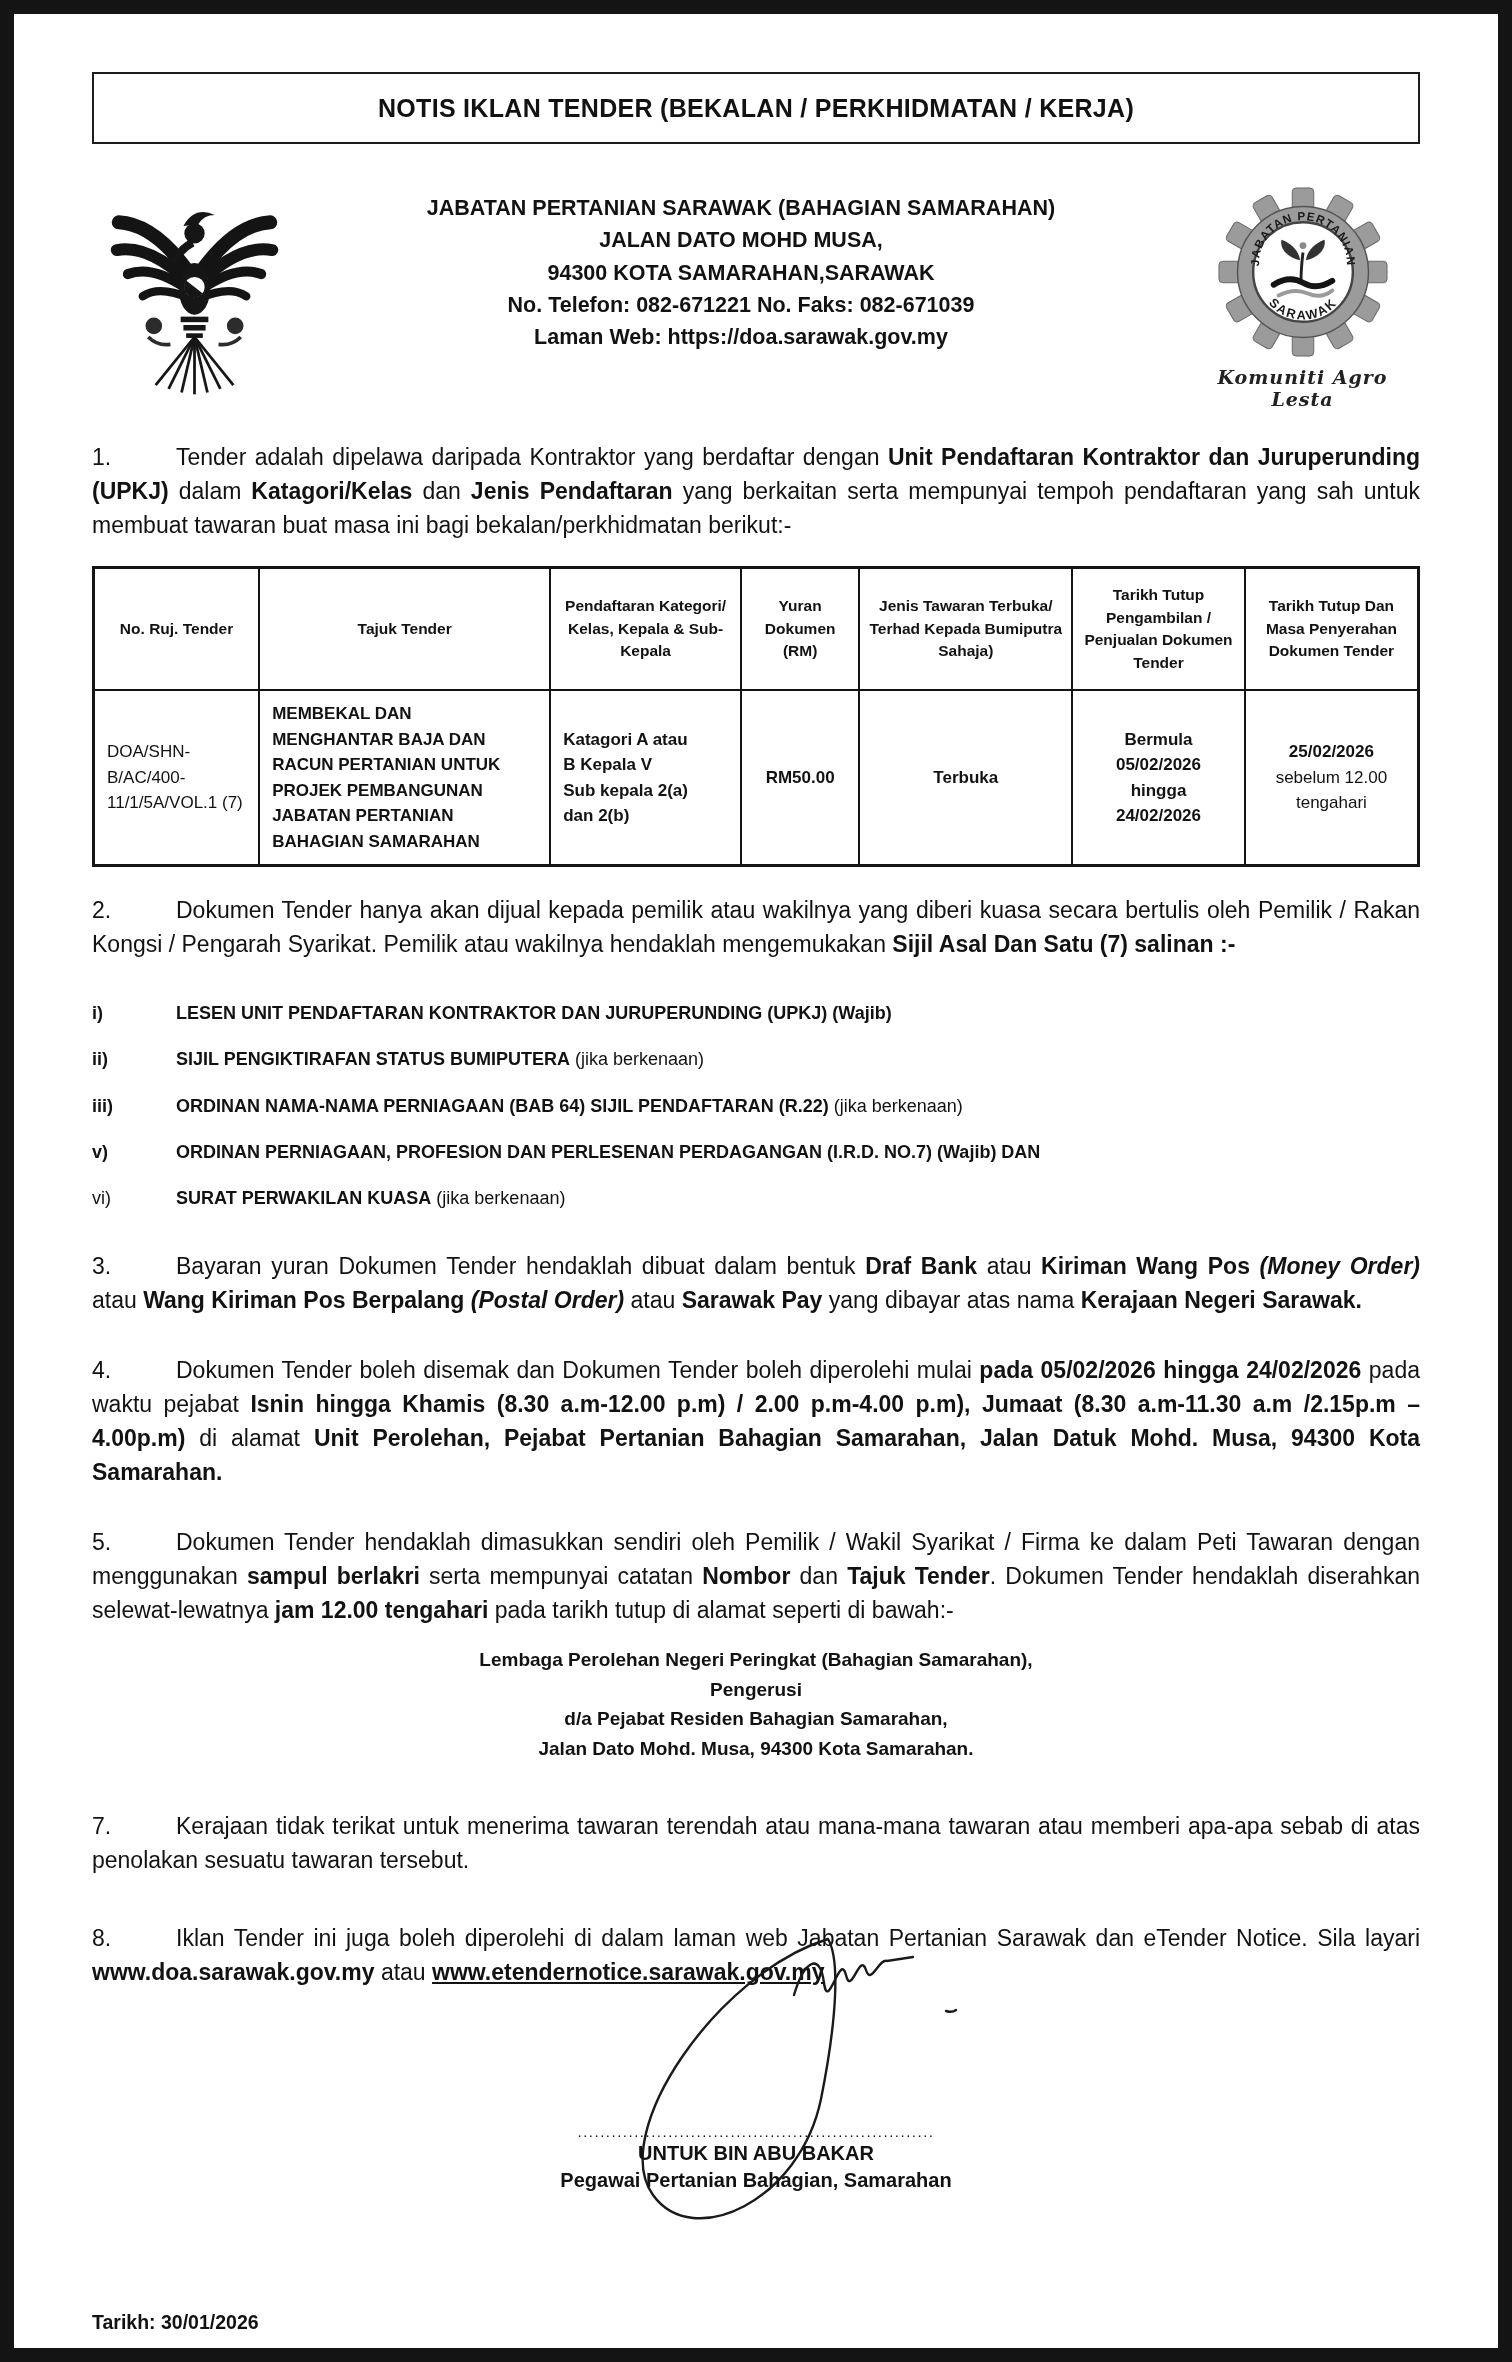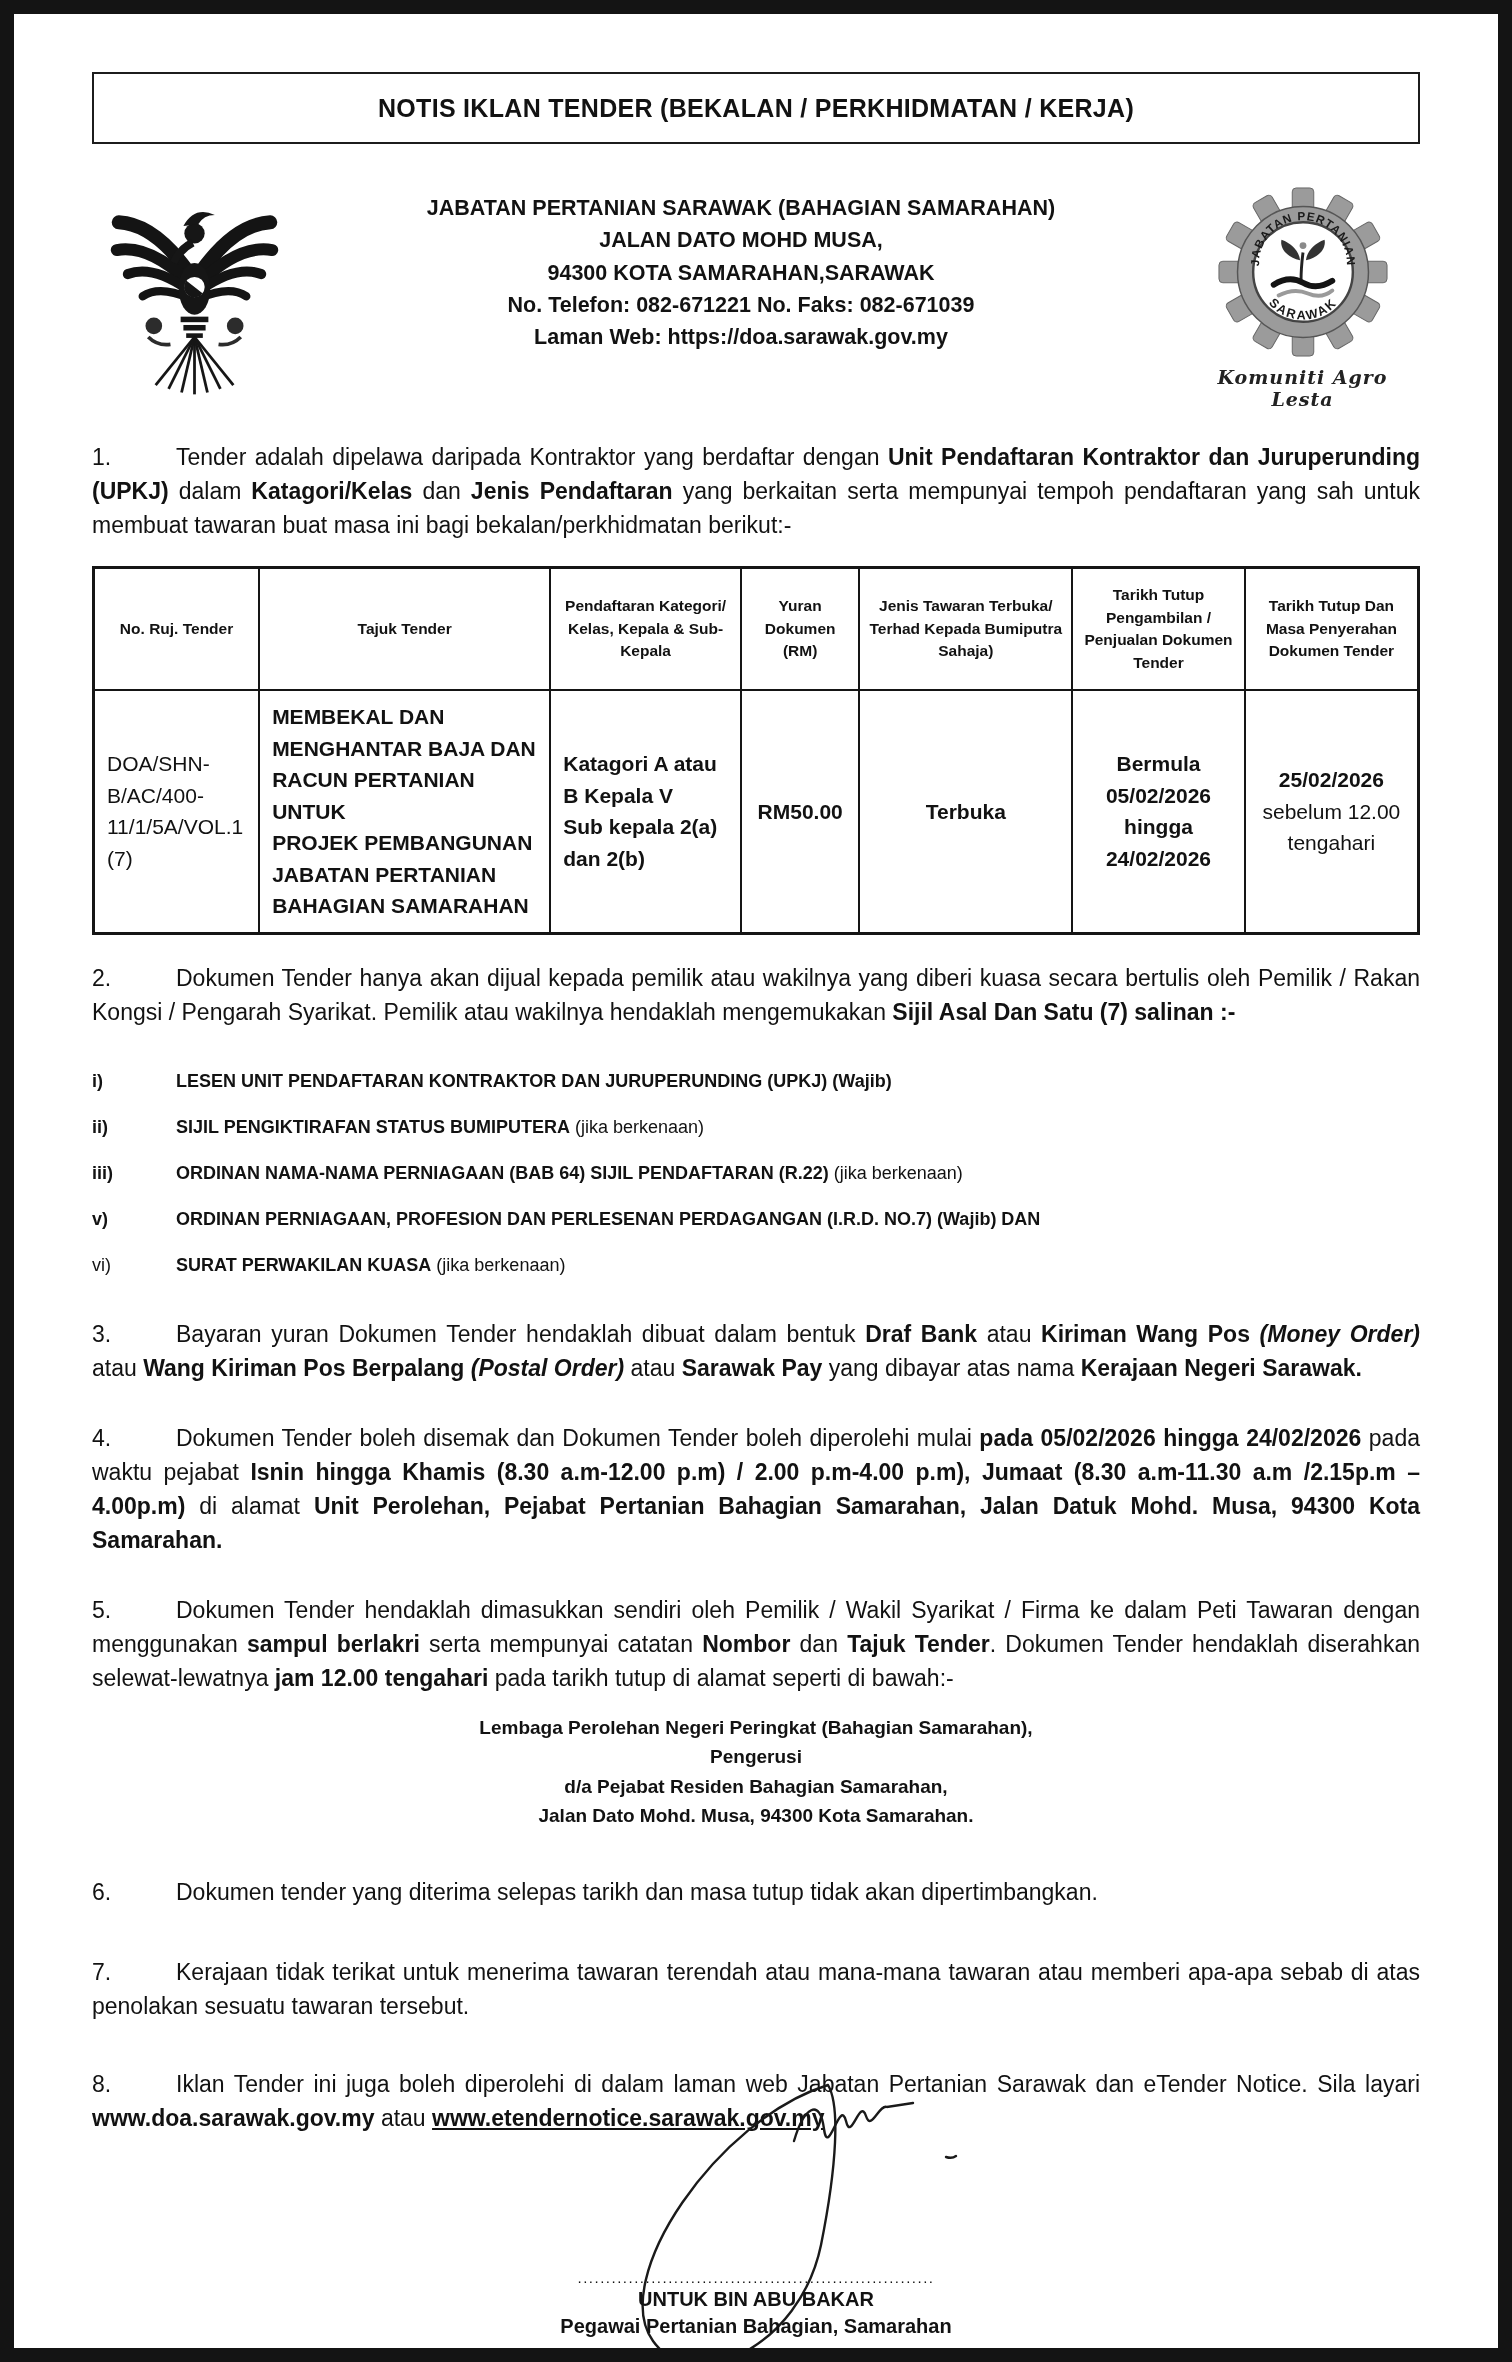--- a/index.html
+++ b/index.html
@@ -30,21 +30,21 @@
   .pnum { display:inline-block; width:84px; font-weight:normal; }
 
   
   table.tender { width:100%; border-collapse:collapse; margin-top:24px; table-layout:fixed; }
   table.tender, table.tender th, table.tender td { border:2px solid #151515; }
   table.tender { border-width:3px; }
   table.tender th {
     font-size:15.5px; font-weight:bold; text-align:center; vertical-align:middle;
     padding:10px 8px; height:100px; line-height:1.45;
   }
-  table.tender td { font-size:21px; padding:10px 12px; vertical-align:middle; height:150px; line-height:1.5; white-space:pre-line; }
+  table.tender td { font-size:17px; padding:10px 12px; vertical-align:middle; height:150px; line-height:1.5; white-space:pre-line; }
   td.c-left { text-align:left; }
   td.c-center { text-align:center; }
   td.bold { font-weight:bold; }
 
   
   .req-list { margin-top:40px; }
   .req-item { display:flex; margin-bottom:21px; font-size:18px; line-height:1.4; }
   .req-marker { width:84px; flex:0 0 84px; }
   .req-marker.mb { font-weight:bold; }
 
@@ -246,21 +246,20 @@
 
     <p class="para" style="margin-top:36px"><span class="pnum">5.</span><span><span>Dokumen Tender hendaklah dimasukkan sendiri oleh Pemilik / Wakil Syarikat / Firma ke dalam  Peti Tawaran dengan menggunakan </span><span style="font-weight: 700;">sampul berlakri</span><span> serta mempunyai catatan </span><span style="font-weight: 700;">Nombor</span><span> dan </span><span style="font-weight: 700;">Tajuk Tender</span><span>. Dokumen Tender hendaklah diserahkan selewat-lewatnya </span><span style="font-weight: 700;">jam 12.00 tengahari</span><span> pada tarikh tutup di alamat seperti di bawah:-</span></span></p>
 
     <div class="addr-block">
       <div>Lembaga Perolehan Negeri Peringkat (Bahagian Samarahan),</div>
       <div>Pengerusi</div>
       <div>d/a Pejabat Residen Bahagian Samarahan,</div>
       <div>Jalan Dato Mohd. Musa, 94300 Kota Samarahan.</div>
     </div>
 
-    <p class="para" style="margin-top:44px"><span class="pnum">6.</span><span><span>Dokumen tender yang diterima selepas tarikh dan masa tutup tidak akan dipertimbangkan.</span></span></p>
 
     <p class="para" style="margin-top:46px"><span class="pnum">7.</span><span><span>Kerajaan tidak terikat untuk menerima tawaran terendah atau mana-mana tawaran atau memberi apa-apa sebab di atas penolakan sesuatu tawaran tersebut.</span></span></p>
 
     <p class="para" style="margin-top:44px"><span class="pnum">8.</span><span><span>Iklan Tender ini juga boleh diperolehi di dalam laman web Jabatan Pertanian Sarawak dan eTender Notice. Sila layari </span><span style="font-weight: 700;">www.doa.sarawak.gov.my</span><span> atau </span><span style="font-weight: 700; text-decoration: underline;">www.etendernotice.sarawak.gov.my</span></span></p>
 
     <div class="sig-area">
       <svg class="sig-svg" width="470" height="300" viewBox="0 0 470 300">
         <g fill="none" stroke="#1a1a1a" stroke-width="2.4" stroke-linecap="round">
           <path d="M 250 6 C 140 40 30 200 75 262 C 115 318 222 268 243 166 C 259 86 262 26 250 6"></path>
           <path d="M 216 62 c 10 -34 26 -44 30 -12 c 4 30 16 -32 22 -8 c 5 22 14 -24 20 -5 c 5 16 13 -12 21 -9 l 26 -4"></path>

